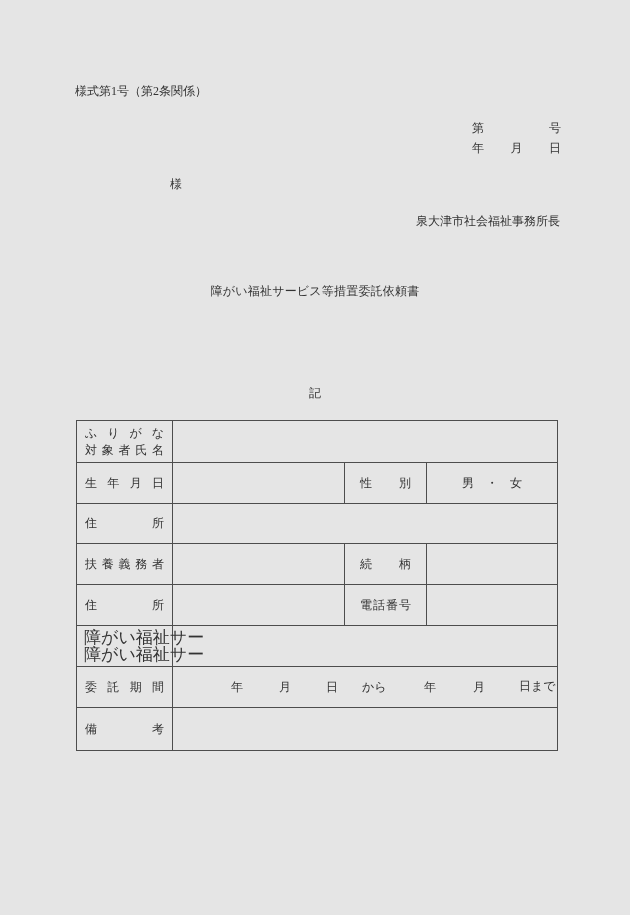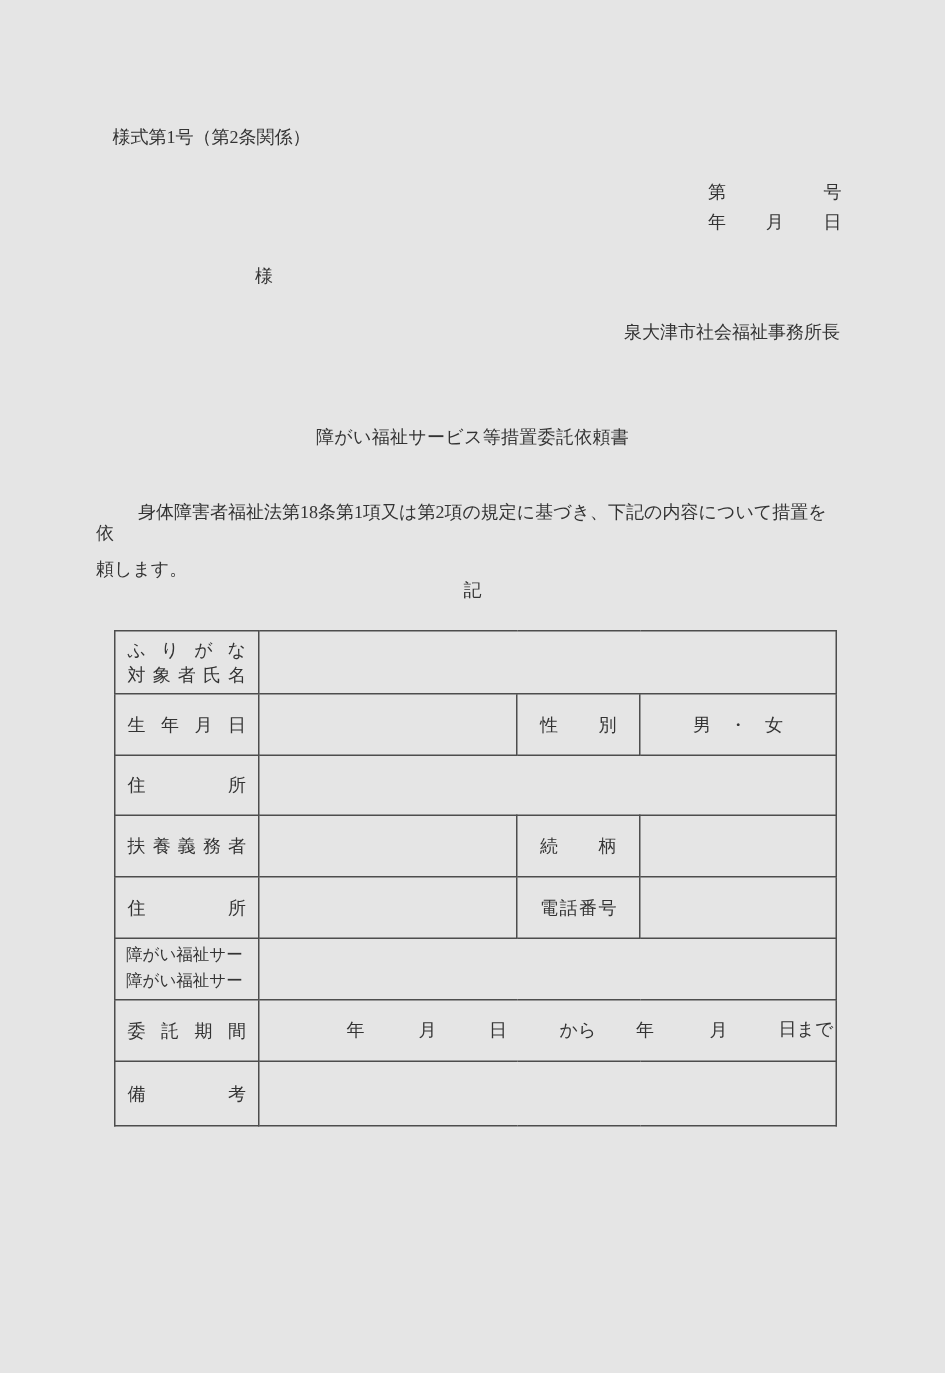--- a/index.html
+++ b/index.html
@@ -56,30 +56,30 @@
   tr.r6 { height: 41px; }
   tr.r7 { height: 41px; }
   tr.r8 { height: 43px; }
 
   .char-spread { display: flex; justify-content: space-between; }
   td.lbl  { padding: 0 8px; }
   td.lbl2 { padding: 0 15px; }
 
   .two-line div { line-height: 17px; }
 
-  .service-lbl { padding-left: 7px; font-size: 11px; line-height: 17px; white-space: nowrap; }
+  .service-lbl { padding-left: 7px; font-size: 17px; line-height: 17px; white-space: nowrap; }
 
   .sex-cell { display: flex; justify-content: center; gap: 12px; }
 
   td.period-cell { position: relative; }
   .period-cell span { position: absolute; top: 50%; transform: translateY(-50%); white-space: nowrap; }
   .period-cell span:nth-child(1) { left: 58px; }
   .period-cell span:nth-child(2) { left: 106px; }
   .period-cell span:nth-child(3) { left: 153px; }
-  .period-cell span:nth-child(4) { left: 200px; }
+  .period-cell span:nth-child(4) { left: 189px; }
   .period-cell span:nth-child(5) { left: 251px; }
   .period-cell span:nth-child(6) { left: 300px; }
   .period-cell span:nth-child(7) { left: 346px; font-family: Liberation Mono, monospace; }
 </style>
 </head>
 <body>
 
 <div class="sheet">
 
   <div class="abs form-number">様式第1号（第2条関係）</div>
@@ -94,24 +94,20 @@
     <span>月</span>
     <span>日</span>
   </div>
 
   <div class="abs recipient">様</div>
 
   <div class="abs sender">泉大津市社会福祉事務所長</div>
 
   <div class="abs doc-title">障がい福祉サービス等措置委託依頼書</div>
 
-  <div class="abs body-par">
-    <div class="line1">身体障害者福祉法第18条第1項又は第2項の規定に基づき、下記の内容について措置を依</div>
-    <div class="line2">頼します。</div>
-  </div>
 
   <div class="abs ki-marker">記</div>
 
   <table class="form-table">
     <colgroup>
       <col style="width:96px">
         <col style="width:172px">
         <col style="width:82px">
         <col style="width:131px">
     </colgroup>

